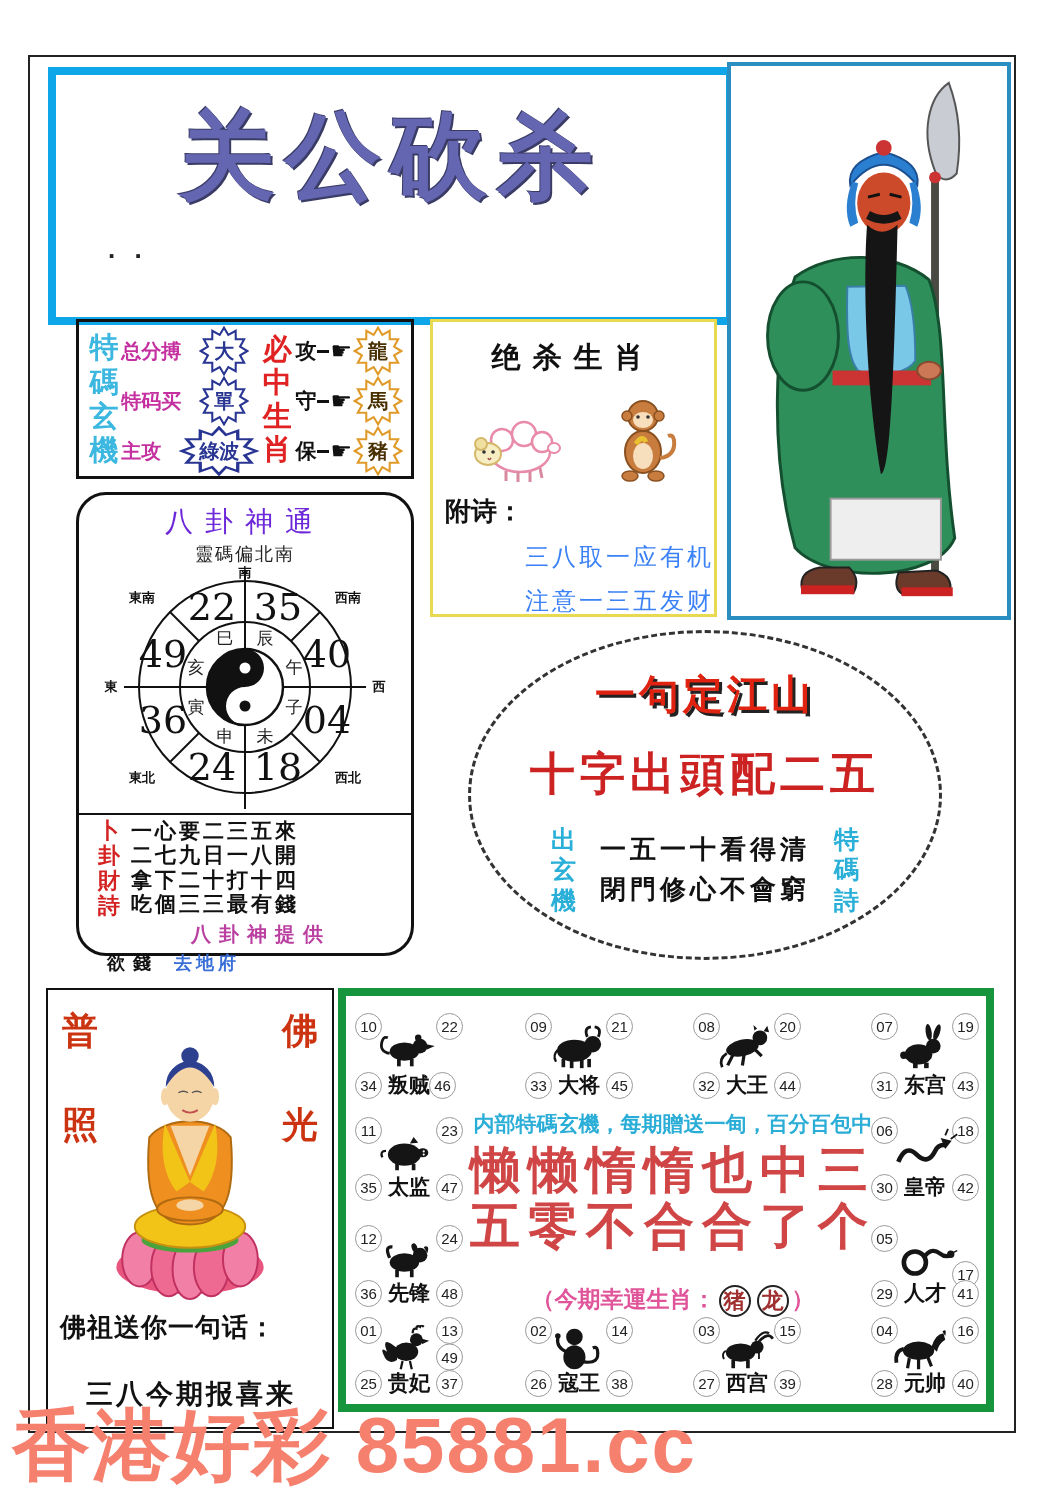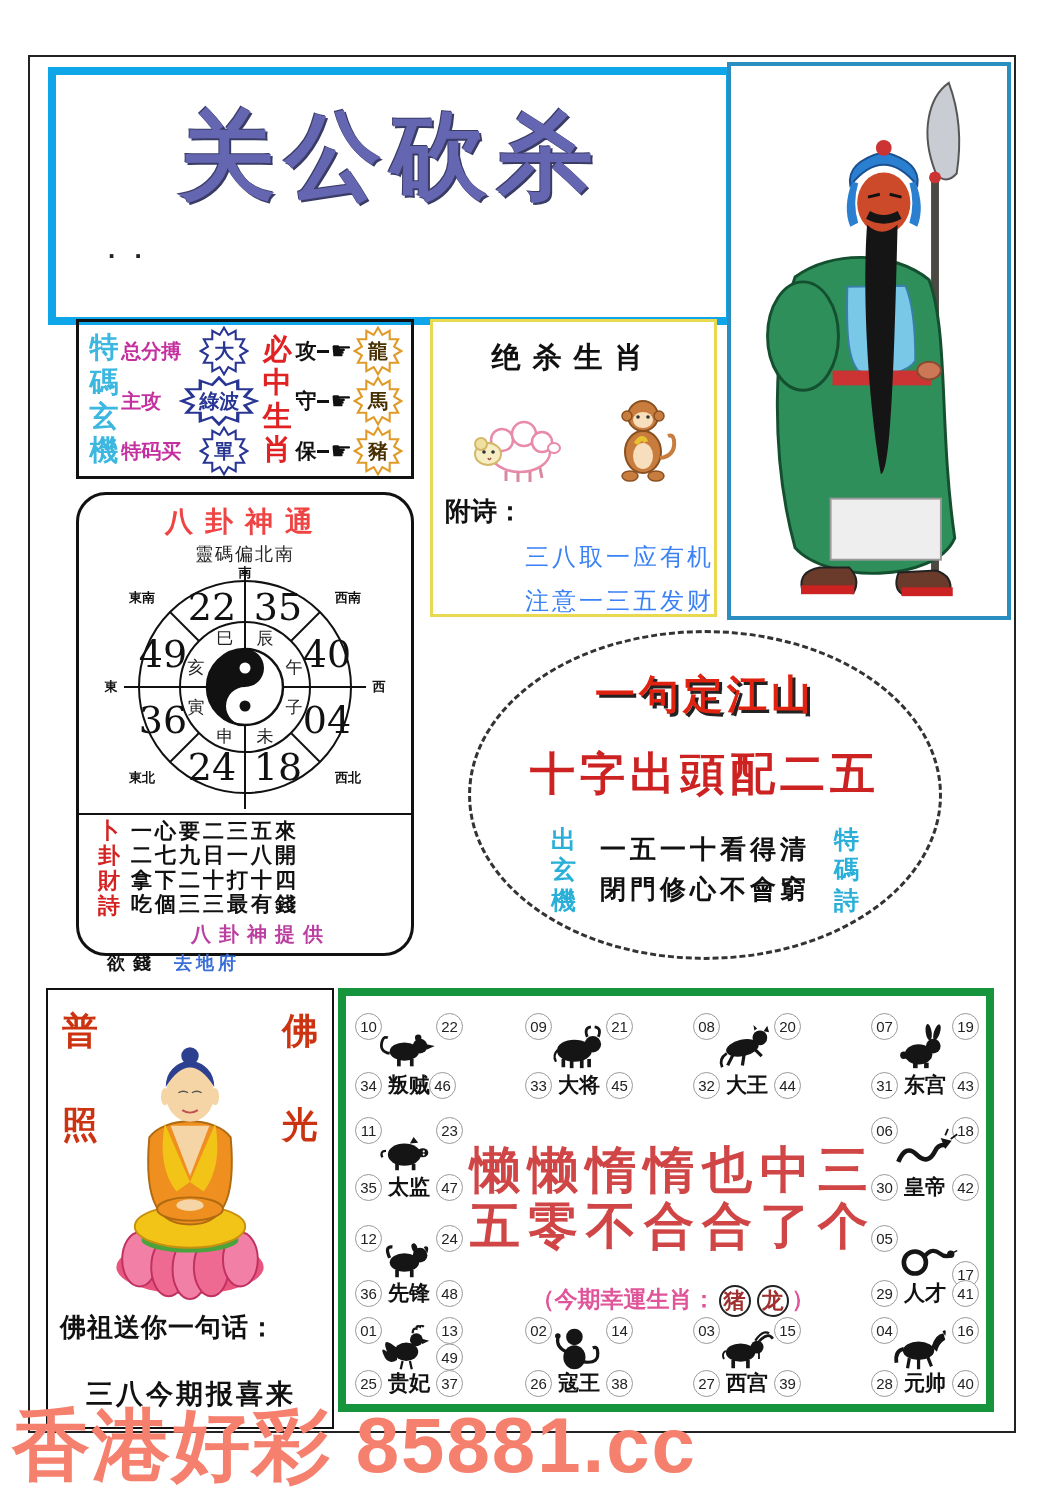--- a/index.html
+++ b/index.html
@@ -44,21 +44,21 @@
   .juesha-box{position:absolute;left:430px;top:319px;width:287px;height:298px;border:3px solid #e8d94e;
       box-sizing:border-box;background:#fff;}
   .juesha-title{margin-top:16px;text-align:center;font-size:29px;font-weight:bold;letter-spacing:12px;color:#111;}
   .juesha-animals{display:flex;justify-content:center;align-items:flex-end;gap:42px;margin-top:14px;height:92px;}
   .fushi-label{margin:10px 0 0 12px;font-size:26px;font-weight:bold;color:#111;}
   .fushi-line{text-align:right;font-size:24px;font-weight:normal;color:#3b82f6;margin-top:12px;letter-spacing:3px;}
 
   
   .bagua-box{position:absolute;left:76px;top:492px;width:338px;height:464px;border:3px solid #111;
       border-radius:30px;box-sizing:border-box;background:#fff;}
-  .bagua-title{margin-top:8px;text-align:center;font-size:28px;font-weight:bold;letter-spacing:12px;color:#ef4444;}
+  .bagua-title{margin-top:8px;text-align:center;font-size:28px;font-weight:normal;letter-spacing:12px;color:#6d28d9;}
   .bagua-sub{text-align:center;font-size:18px;color:#222;margin-top:1px;letter-spacing:2px;}
   .bagua-circle{position:relative;width:302px;height:245px;margin:0 auto;}
   .bagua-circle svg{position:absolute;inset:0;}
   .bg-num{position:absolute;transform:translate(-50%,-50%);font-family:"DejaVu Serif",serif;font-size:38px;color:#111;}
   .bg-branch{position:absolute;transform:translate(-50%,-50%);font-size:17px;color:#222;}
   .bg-dir{position:absolute;transform:translate(-50%,-50%);font-size:13px;font-weight:bold;color:#111;white-space:nowrap;}
   .bagua-divider{border:none;border-top:2px solid #111;margin:2px 0 4px 0;}
   .poem{display:flex;gap:8px;padding:0 8px 0 16px;}
   .poem-label{font-size:22px;font-weight:bold;color:#d42222;gap:2px;width:28px;}
   .poem-lines{flex:1;}
@@ -160,35 +160,35 @@
       <div class="trow">
         <span class="mlabel">总分搏</span>
         <span class="burst navy">
           <svg viewBox="0 0 60 60" preserveAspectRatio="none">
               <polygon points="58,30 49.3,35.2 54.2,44 44.1,44.1 44,54.2 35.2,49.3 30,58 24.8,49.3 16,54.2 15.9,44.1 5.8,44 10.7,35.2 2,30 10.7,24.8 5.8,16 15.9,15.9 16,5.8 24.8,10.7 30,2 35.2,10.7 44,5.8 44.1,15.9 54.2,16 49.3,24.8" fill="#fff" stroke="#283593" stroke-width="2.5"></polygon>
             </svg>
           <i>大</i>
         </span>
       </div>
       <div class="trow">
+        <span class="mlabel">特码买</span>
+        <span class="burst navy">
+          <svg viewBox="0 0 60 60" preserveAspectRatio="none">
+              <polygon points="58,30 49.3,35.2 54.2,44 44.1,44.1 44,54.2 35.2,49.3 30,58 24.8,49.3 16,54.2 15.9,44.1 5.8,44 10.7,35.2 2,30 10.7,24.8 5.8,16 15.9,15.9 16,5.8 24.8,10.7 30,2 35.2,10.7 44,5.8 44.1,15.9 54.2,16 49.3,24.8" fill="#fff" stroke="#283593" stroke-width="2.5"></polygon>
+            </svg>
+          <i>單</i>
+        </span>
+      </div>
+      <div class="trow">
         <span class="mlabel">主攻</span>
         <span class="burst navy wide">
           <svg viewBox="0 0 60 60" preserveAspectRatio="none">
               <polygon points="58,30 49.3,35.2 54.2,44 44.1,44.1 44,54.2 35.2,49.3 30,58 24.8,49.3 16,54.2 15.9,44.1 5.8,44 10.7,35.2 2,30 10.7,24.8 5.8,16 15.9,15.9 16,5.8 24.8,10.7 30,2 35.2,10.7 44,5.8 44.1,15.9 54.2,16 49.3,24.8" fill="#fff" stroke="#283593" stroke-width="2.5"></polygon>
             </svg>
           <i>綠波</i>
-        </span>
-      </div>
-      <div class="trow">
-        <span class="mlabel">特码买</span>
-        <span class="burst navy">
-          <svg viewBox="0 0 60 60" preserveAspectRatio="none">
-              <polygon points="58,30 49.3,35.2 54.2,44 44.1,44.1 44,54.2 35.2,49.3 30,58 24.8,49.3 16,54.2 15.9,44.1 5.8,44 10.7,35.2 2,30 10.7,24.8 5.8,16 15.9,15.9 16,5.8 24.8,10.7 30,2 35.2,10.7 44,5.8 44.1,15.9 54.2,16 49.3,24.8" fill="#fff" stroke="#283593" stroke-width="2.5"></polygon>
-            </svg>
-          <i>單</i>
         </span>
       </div>
     </div>
     <div class="vtext bizhong-vert">
         <span>必</span>
         <span>中</span>
         <span>生</span>
         <span>肖</span>
       </div>
     <div class="temai-right">
@@ -379,20 +379,21 @@
       <path d="M75,98 Q100,58 125,98 Q125,76 100,70 Q75,76 75,98 Z" fill="#2d3f8f"></path>
       <circle cx="100" cy="66" r="9" fill="#2d3f8f"></circle>
       <path d="M88,104 q5,-3 10,0 M112,104 q-5,-3 -10,0" stroke="#555" stroke-width="1.5" fill="none"></path>
       <path d="M92,122 q8,5 16,0" stroke="#c05050" stroke-width="2" fill="none"></path>
     </svg>
     <div class="buddha-caption">佛祖送你一句话：</div>
     <div class="buddha-line">三八今期报喜来</div>
   </div>
 
   <div class="zodiac-box">
+    <div class="ad-cyan">内部特碼玄機，每期贈送一甸，百分百包中</div>
     <div class="ad-red">
       <div>懒懒惰惰也中三</div>
       <div>五零不合合了个</div>
     </div>
     <div class="lucky">
       <span>（今期幸運生肖：</span><span class="lucky-circ">猪</span><span class="lucky-circ">龙</span><span>）</span>
     </div>
     <div id="zcells">
         <div class="zcell" style="left: 6px; top: 14px; width: 114px; height: 92px;">
           <span class="numcirc" style="left: 3px; top: 3px;">10</span>

